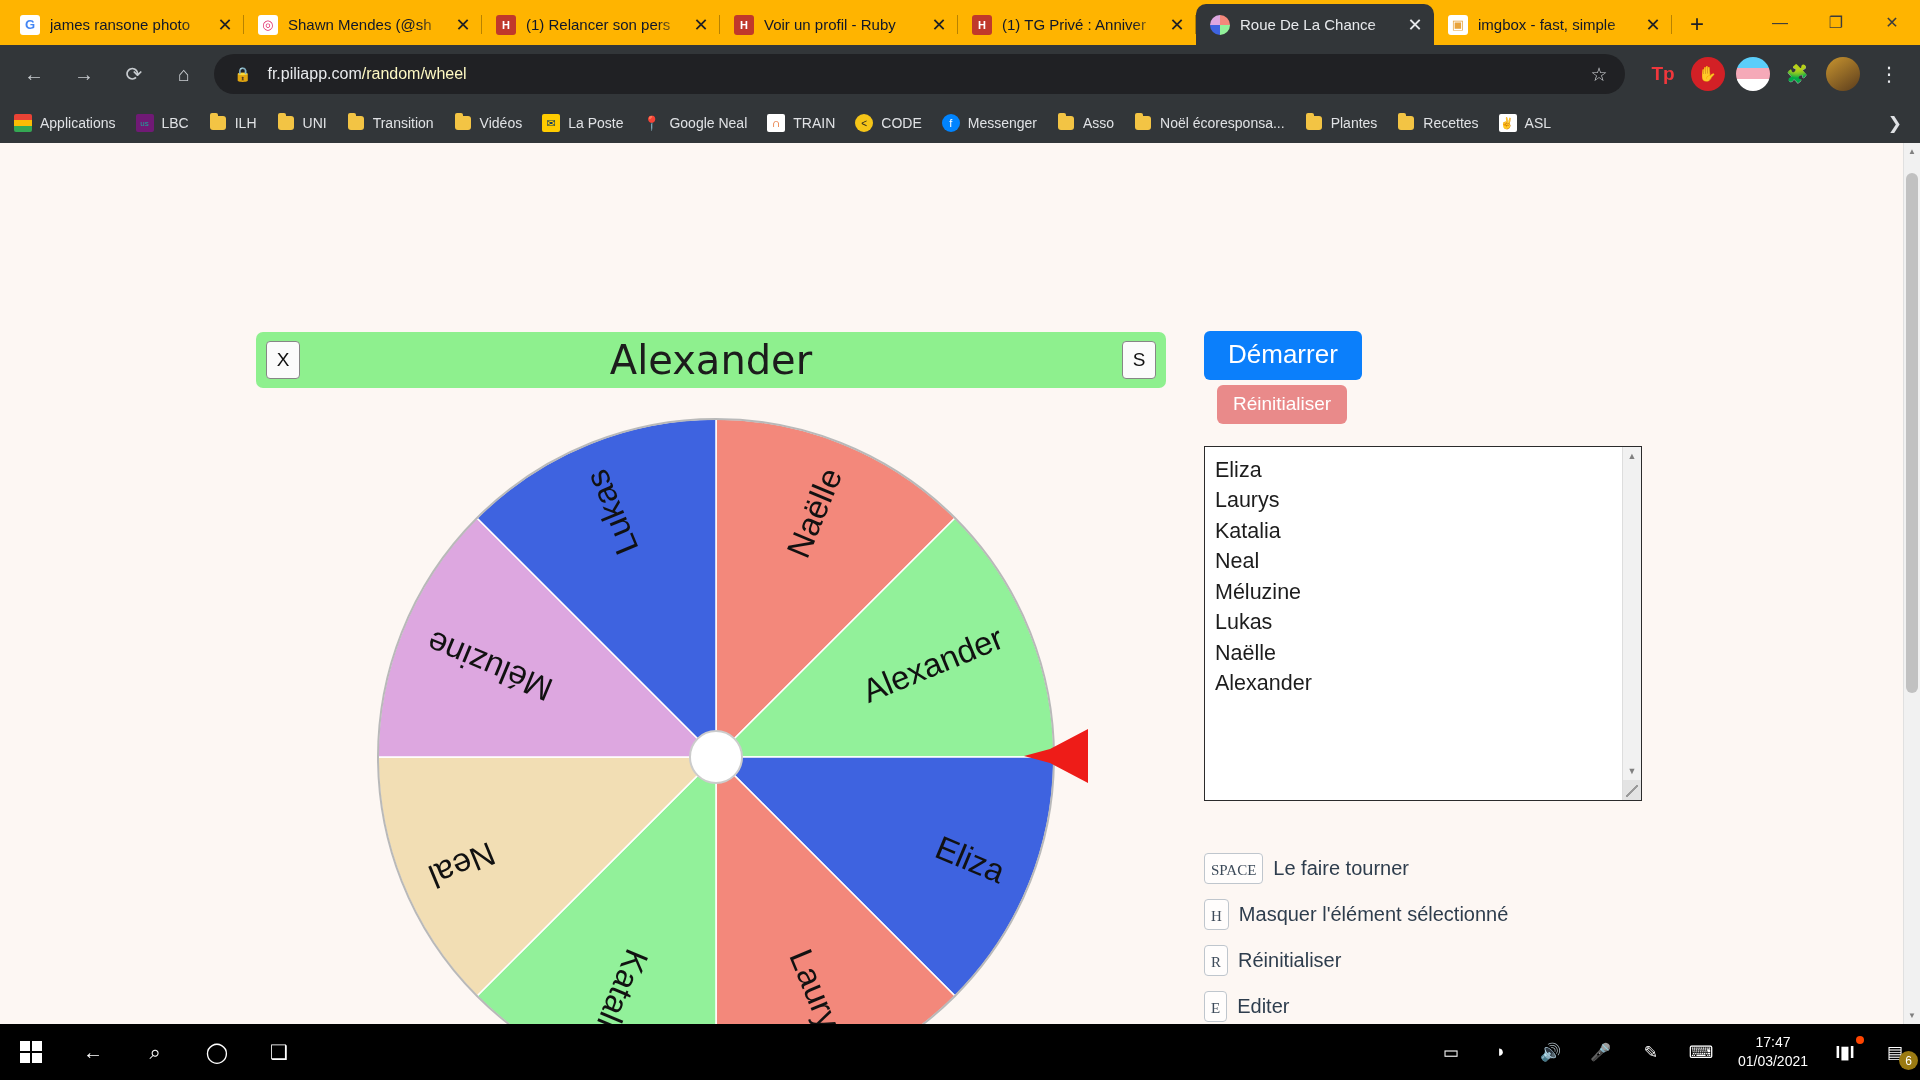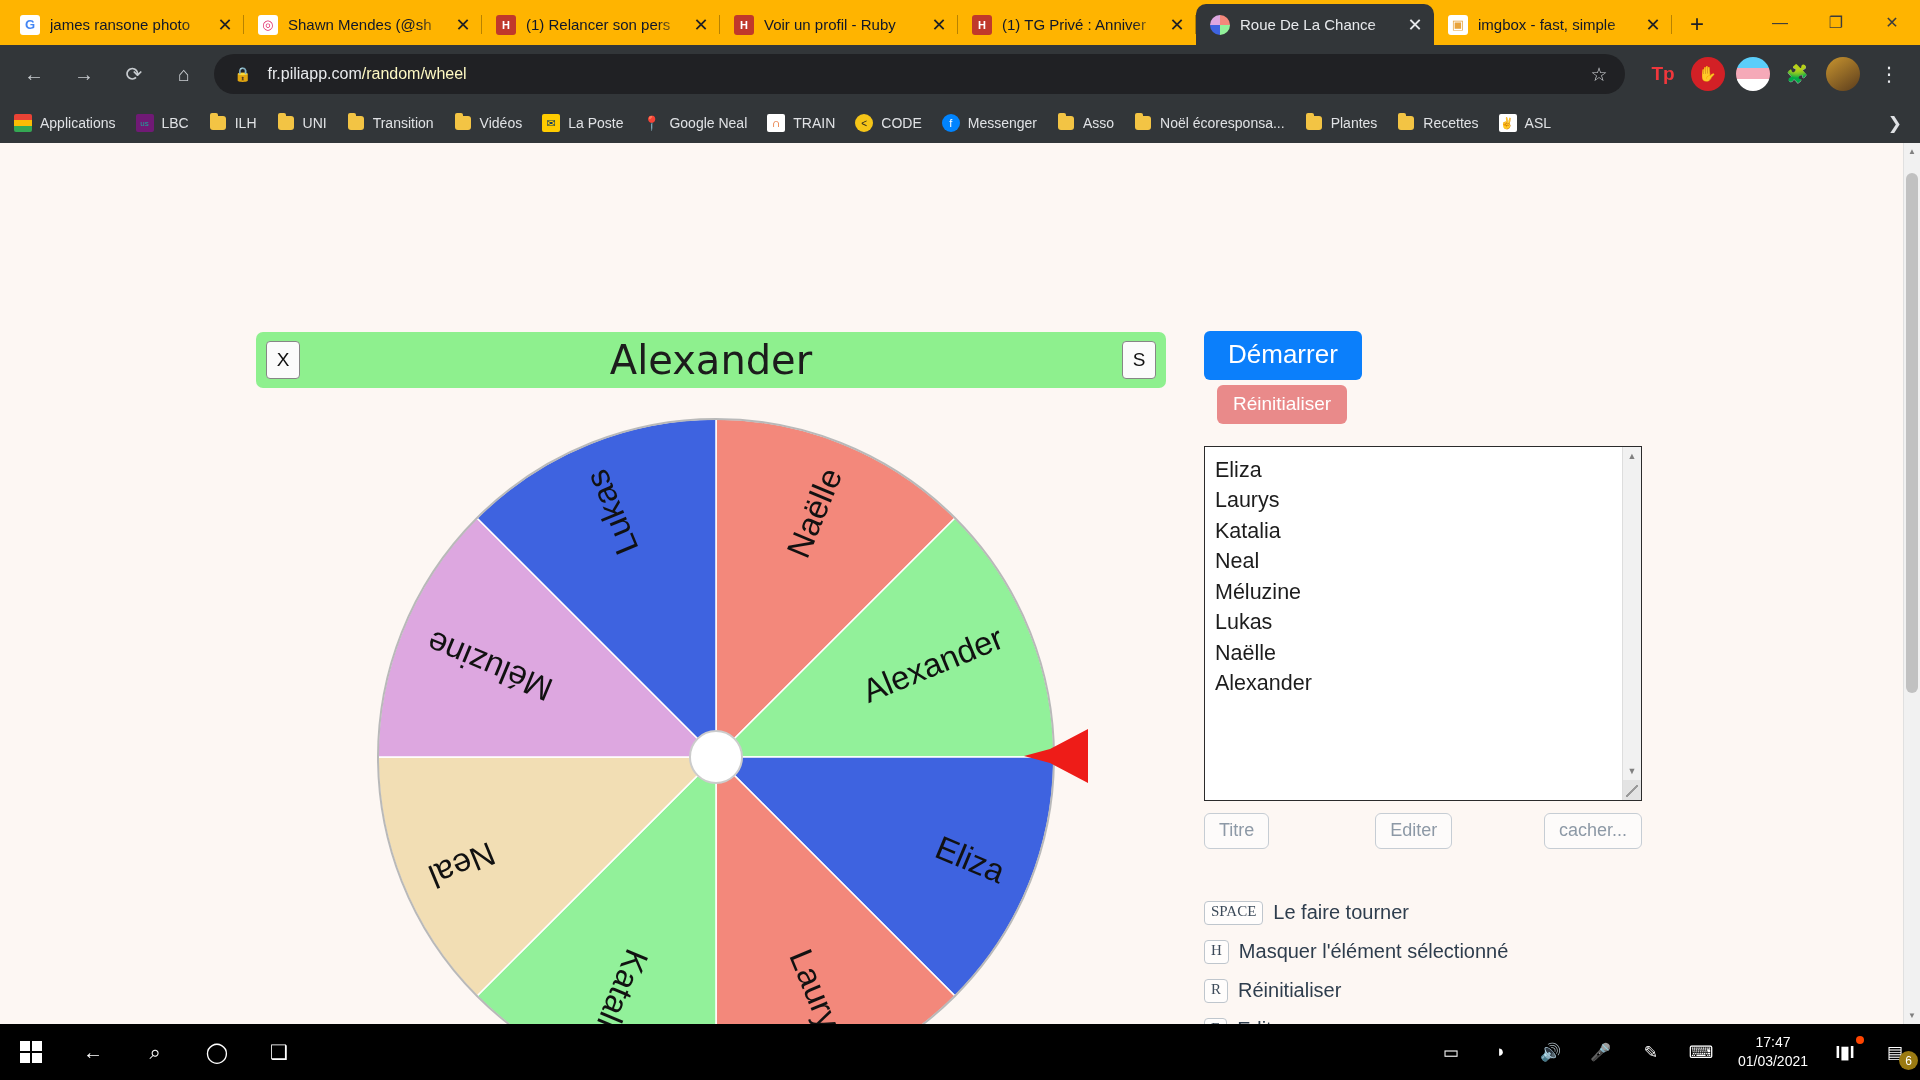--- a/index.html
+++ b/index.html
@@ -172,21 +172,21 @@
     color: #8d99a6; font-size: 18px; padding: 6px 14px 7px;
     font-family: "Liberation Sans", sans-serif;
   }
   .sbtn.mid { margin-left: 106px; }
   .sbtn.right { margin-left: auto; }
 
   .shortcuts { margin-top: 52px; }
   .scrow { display: flex; align-items: center; margin-bottom: 15px; }
   .kbd {
     border: 1px solid #bfc6cd; border-radius: 4px; background: #fffdfc;
-    color: #3d4b5a; font-size: 15px; padding: 1px 6px 4px; min-width: 22px;
+    color: #3d4b5a; font-size: 15px; padding: 8px 6px 4px; min-width: 22px;
     text-align: center; font-family: "Liberation Serif", serif; flex: none;
   }
   .scdesc { font-size: 20px; color: #2e3d4d; margin-left: 10px;
     font-family: "Liberation Sans", sans-serif; }
 
   
   .taskbar {
     position: absolute; left: 0; top: 1024px; width: 1920px; height: 56px;
     background: #000; display: flex; align-items: center;
   }
@@ -414,25 +414,20 @@
           <div>Naëlle</div>
           <div>Alexander</div>
         </div>
         <div class="tascroll">
           <div class="ar" style="top:0;">▲</div>
           <div class="ar" style="bottom:20px;">▼</div>
           <div class="grip"></div>
         </div>
       </div>
 
-      <div class="smallbtns">
-        <button class="sbtn">Titre</button>
-        <button class="sbtn mid">Editer</button>
-        <button class="sbtn right">cacher...</button>
-      </div>
 
       <div class="shortcuts">
         <div class="scrow">
           <span class="kbd">SPACE</span>
           <span class="scdesc">Le faire tourner</span>
         </div>
         <div class="scrow">
           <span class="kbd">H</span>
           <span class="scdesc">Masquer l'élément sélectionné</span>
         </div>

